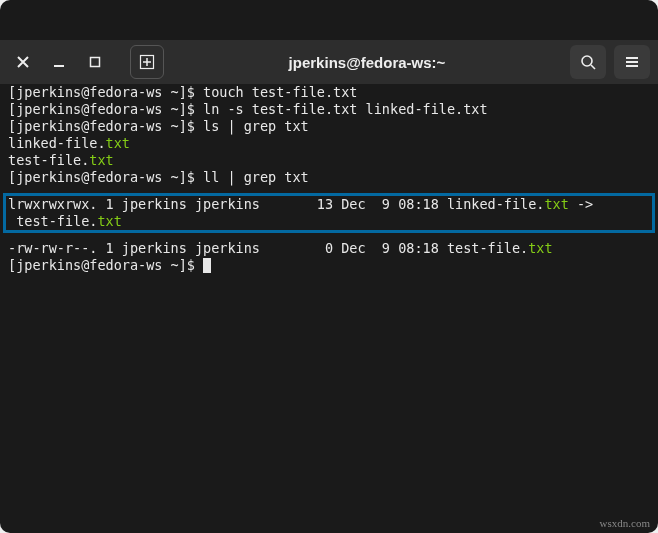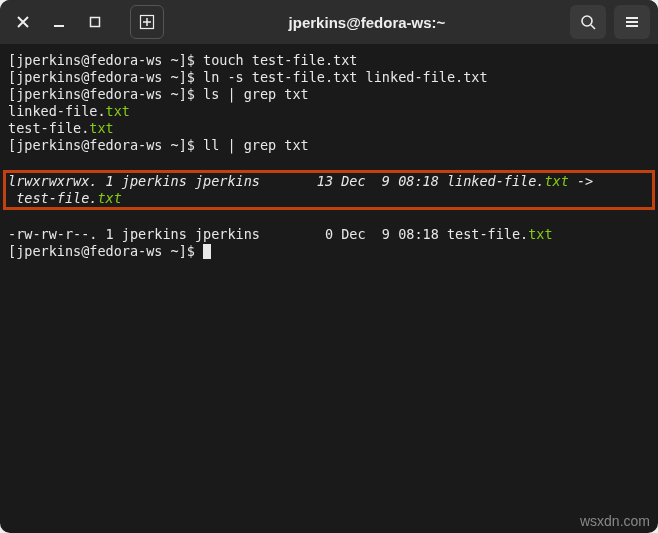--- a/index.html
+++ b/index.html
@@ -13,20 +13,21 @@
       position: relative;
       margin: 0;
     }
     .titlebar {
       background: #2d2d2d;
       height: 44px;
       display: flex;
       align-items: center;
       padding: 6px 8px;
       gap: 6px;
+      margin-top: 40px;
     }
     .titlebar-left { display: flex; gap: 6px; align-items: center; }
     .win-btn {
       width: 30px;
       height: 30px;
       display: flex;
       align-items: center;
       justify-content: center;
       color: #eee;
       font-size: 16px;
@@ -59,46 +60,45 @@
       justify-content: center;
       color: #eee;
       background: #3a3a3a;
       border-radius: 6px;
     }
     .terminal-body {
       font-family: "DejaVu Sans Mono", "Menlo", "Consolas", monospace;
       font-size: 13.5px;
       line-height: 17px;
       color: #e8e8e8;
-      padding: 8px 8px;
+      padding: 0 8px;
       white-space: pre;
       overflow: hidden;
     }
     .line { white-space: pre; }
     .hl-txt { color: #84cc16; }
     .highlight-box {
-      border: 3px solid #c2410c;
-      margin: 16px -5px;
+      border: 3px solid #0369a1;
+      margin: 7px -5px;
       padding: 0 2px;
-      font-style: italic;
     }
     .cursor {
       display: inline-block;
       width: 8px;
       height: 15px;
       background: #e8e8e8;
       vertical-align: text-bottom;
     }
     .watermark {
       position: absolute;
       bottom: 4px;
       right: 8px;
-      font-size: 14px;
+      font-size: 11px;
       color: #888;
-      font-family: Liberation Sans, sans-serif;
+      font-family: Liberation Serif, serif;
     }
   </style>
 </head>
 <body>
 
 <div class="window">
   <div class="titlebar">
     <div class="titlebar-left">
       <div class="win-btn">
         <svg width="12" height="12" viewBox="0 0 12 12">

